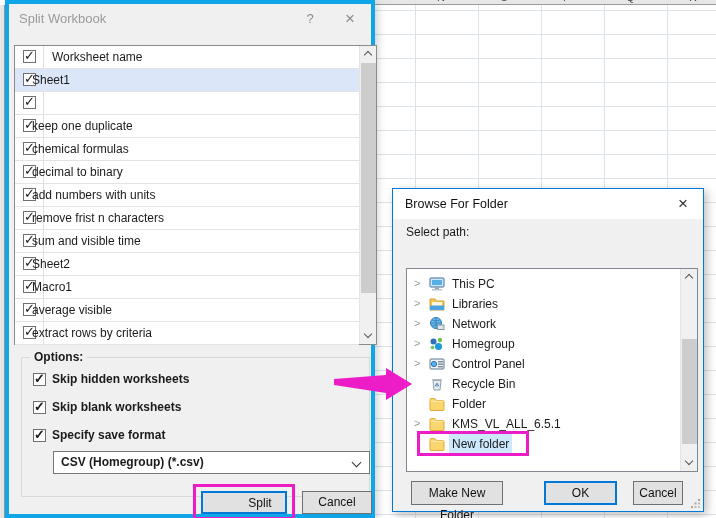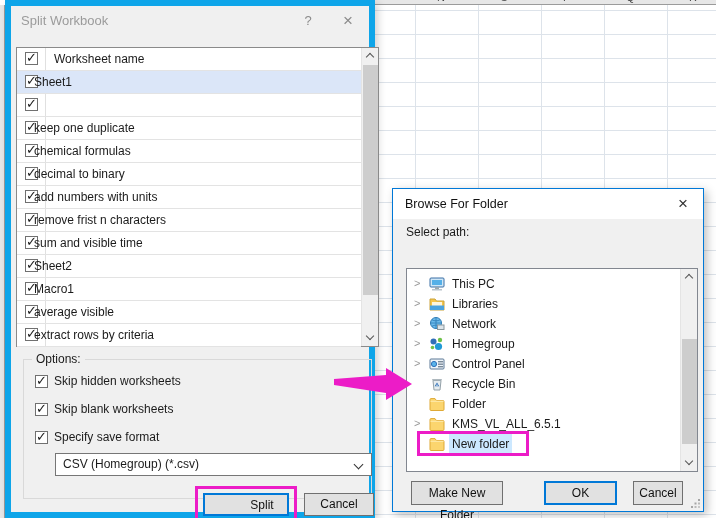--- a/index.html
+++ b/index.html
@@ -30,21 +30,21 @@
   .chev.down { transform:rotate(225deg); }
   .btn { position:absolute; background:#e1e1e1; border:1px solid #707070;
     text-align:center; font-size:12px; color:#111; line-height:20px; }
   .btn.default { border:2px solid #0078d7; }
   .vscroll { position:absolute; right:0; top:0; bottom:0; width:17px;
     background:#f0f0f0; border-left:1px solid #e4e4e4; }
   .vscroll .arr { position:absolute; left:5px; }
   .vscroll .thumb { position:absolute; left:1px; width:15px; background:#cdcdcd; }
   
   #split-dialog { position:absolute; left:5px; top:0; width:370px; height:518px;
-    background:#f0f0f0; border:6px solid #0ea5e9;
+    background:#f0f0f0; border:4px solid #0ea5e9;
     box-shadow:3px 3px 8px rgba(0,0,0,.18); }
   #split-titlebar { position:absolute; left:0; top:0; right:0; height:30px; }
   #split-title { position:absolute; left:10px; top:0; line-height:30px;
     font-size:13px; color:#9b9b9b; }
   .cap-btn { position:absolute; top:0; height:30px; width:26px; text-align:center;
     line-height:30px; color:#8b8b8b; }
   #split-help { right:48px; font-size:13px; }
   #split-close { right:8px; font-size:17px; }
   #listbox { position:absolute; left:5px; top:41px; width:363px; height:300px;
     background:#fff; border:1px solid #8a8a8a;text-align:center; }
@@ -52,21 +52,21 @@
     background:#e0e0e0; }
   .list-row { position:relative; height:23px; margin-right:17px;
     border-bottom:1px solid #e3e3e3; }
   .list-row.selected { background:#dbe6f8; }
   .list-row .cb { position:absolute; left:8px; top:4px; }
   .list-row .row-label { position:absolute; left:17px; top:0; line-height:22px;
     white-space:nowrap; }
   .list-row.header-row .row-label { left:37px; }
   
   #options-group { position:absolute; left:12px; top:353px; width:349px;
-    height:140px; border:1px solid #d9d9d9; }
+    height:140px; border:1px solid #d9d9d9;font-weight:bold; }
   #options-label { position:absolute; top:-8px; left:8px; background:#f0f0f0;
     padding:0 4px; }
   #opt-rows { position:absolute; left:11px; top:13px; }
   .opt-row { display:flex; align-items:center; height:16px; margin-bottom:12px; }
   .opt-row .opt-label { margin-left:6px; }
   #format-select { position:absolute; left:31px; top:93px; width:317px; height:23px;
     background:#fff; border:1px solid #767676; }
   #format-value { position:absolute; left:7px; line-height:21px; }
   #format-chevron { position:absolute; right:9px; top:7px; width:7px; height:7px;
     border-left:1px solid #333; border-top:1px solid #333; transform:rotate(225deg); }

